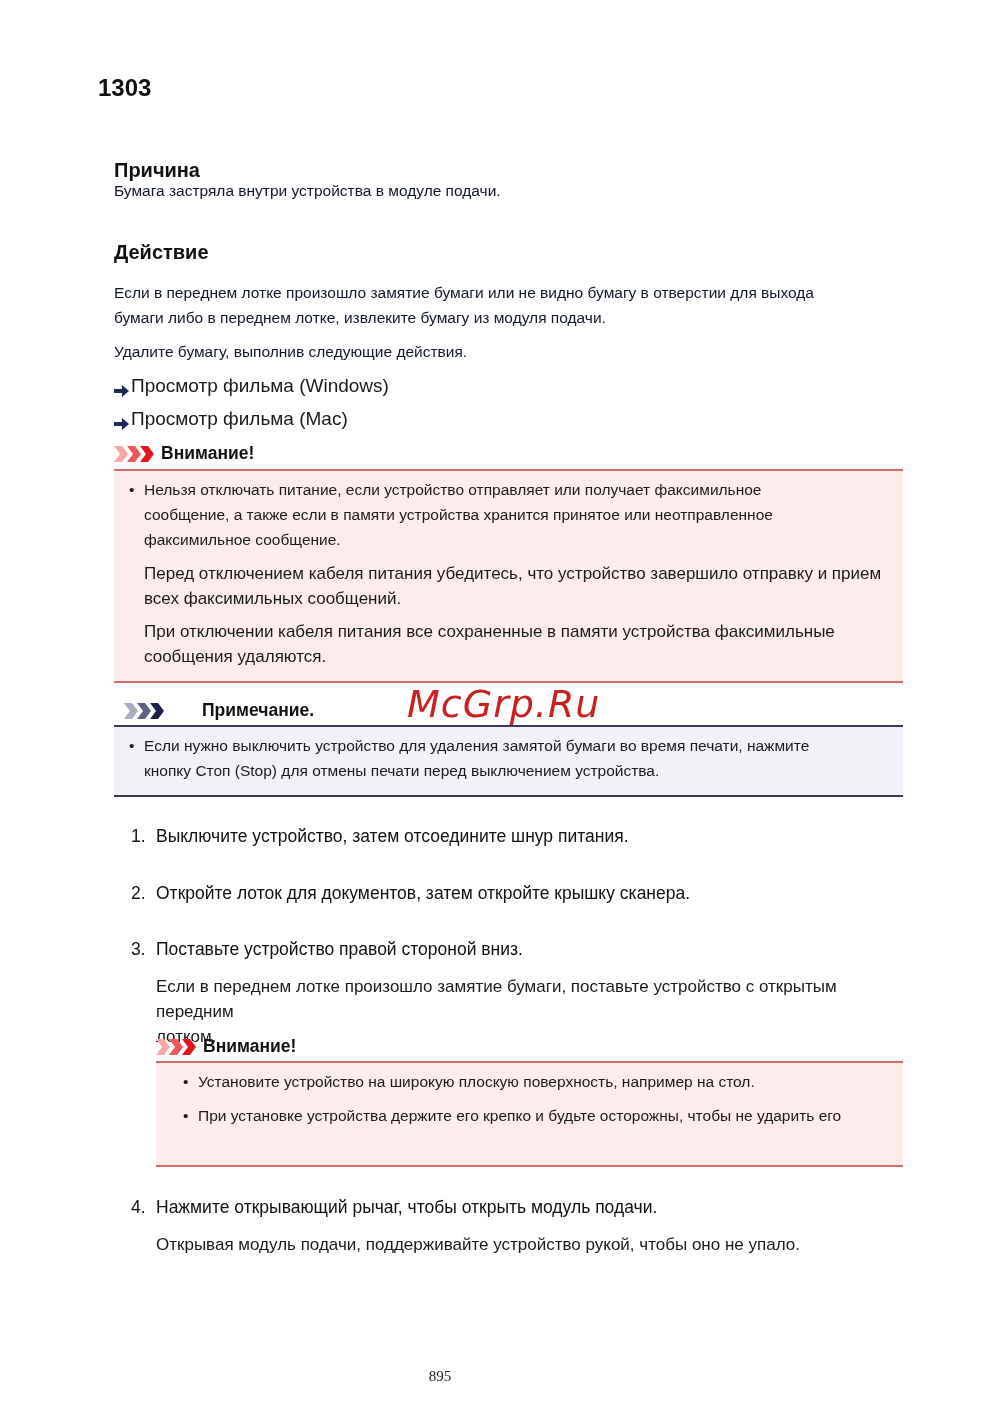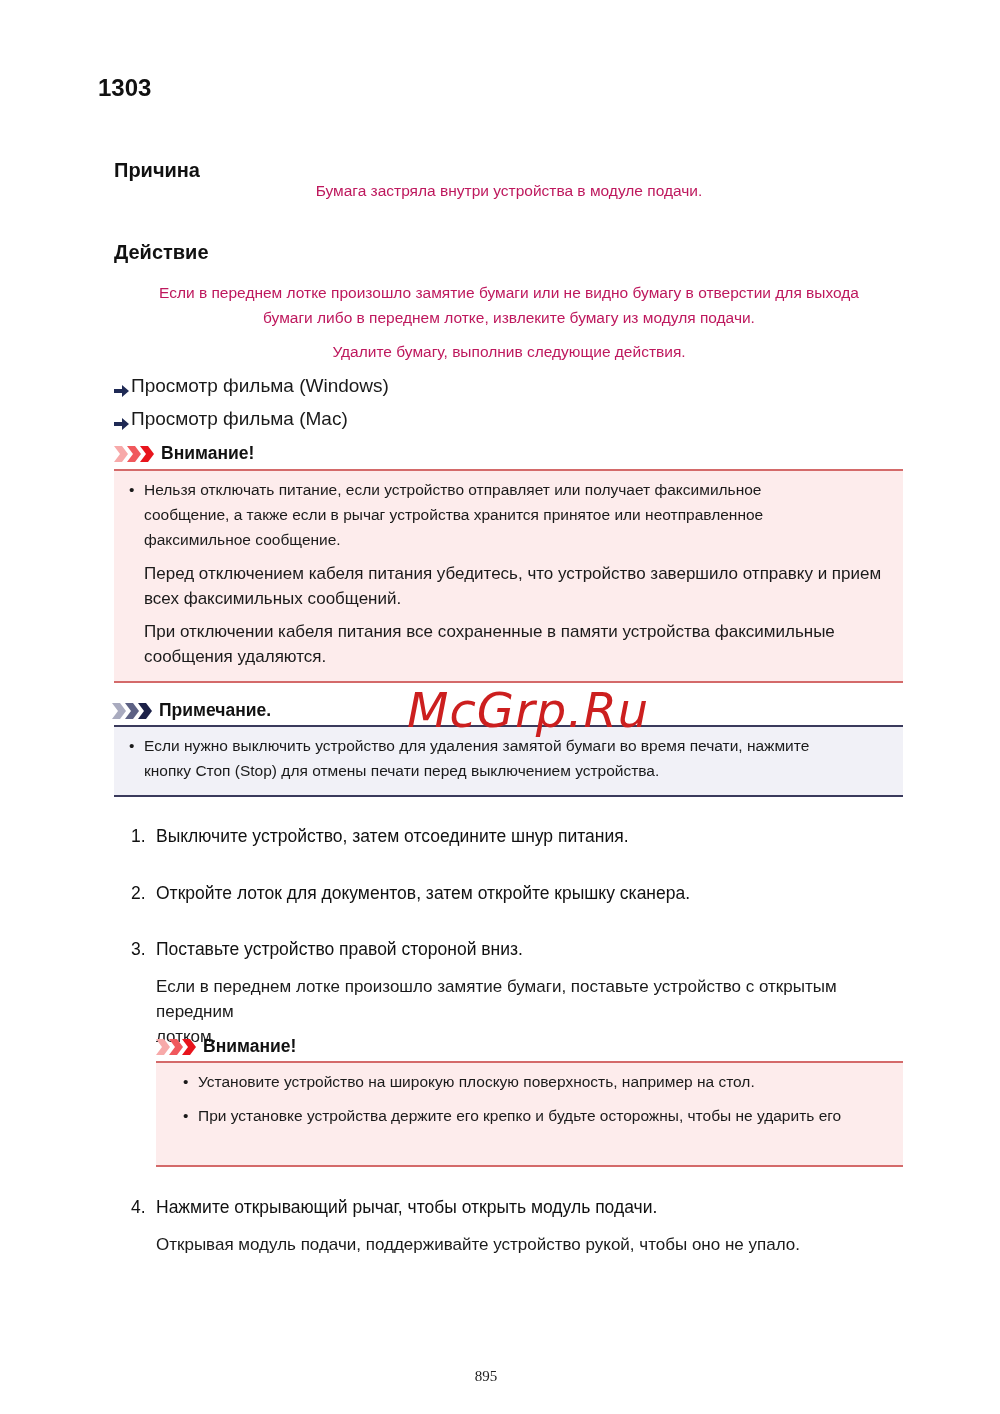--- a/index.html
+++ b/index.html
@@ -8,23 +8,22 @@
     font-family: "Liberation Sans", sans-serif; color: #1a1a1a;
   }
   .page-num-title {
     position: absolute; left: 98px; top: 74px;
     font-size: 24px; font-weight: bold; color: #111;
   }
   .h2 {
     position: absolute; left: 114px; font-size: 20px; font-weight: bold; color: #111;
   }
   .p {
-    position: absolute; left: 114px; font-size: 15.5px; line-height: 25px; color: #be185d;
+    position: absolute; left: 114px; font-size: 15.5px; line-height: 25px; color: #0f172a;
     width: 790px;
-    text-align: center;
   }
   .link-row {
     position: absolute; left: 114px; font-size: 19px; display: flex; align-items: center;
   }
   .link-row .arrow { width: 16px; height: 12px; margin-right: 1px; display: inline-block; }
   .link-row a { color: #1a1a1a; text-decoration: none; }
 
   .callout-head {
     position: absolute; display: flex; align-items: center;
     font-size: 17.5px; font-weight: bold; color: #111;
@@ -46,25 +45,25 @@
   .bullet-item .dot { position: absolute; left: -15px; top: 0; }
   .sub-p { position: absolute; font-size: 17px; line-height: 25px; color: #1a1a1a; }
 
   .step {
     position: absolute; left: 131px; font-size: 17.5px; color: #111; display: flex;
   }
   .step .num { width: 25px; }
   .watermark {
     position: absolute; left: 407px; top: 682px;
     font-family: "DejaVu Sans", sans-serif; font-style: italic;
-    font-size: 48px; color: #cc1f1f; letter-spacing: 1px;
+    font-size: 38px; color: #cc1f1f; letter-spacing: 1px;
   }
   .footer-page {
     position: absolute; left: 0; width: 880px; top: 1368px; text-align: center;
-    font-family: "Liberation Serif", serif; font-size: 15px; color: #222; padding-left: 46px;
+    font-family: "Liberation Serif", serif; font-size: 15px; color: #222;
   }
   b.kw { font-weight: normal; margin-top: 42px; }
 </style>
 </head>
 <body>
 
 <div class="page-num-title">1303</div>
 
 <div class="h2" style="top:139px;margin-top:20px;">Причина</div>
 <div class="p" style="top:178px;">Бумага застряла внутри устройства в модуле подачи.</div>
@@ -100,34 +99,34 @@
       <path d="M13 0 H21 L27 8 L21 16 H13 L19 8 Z" fill="#f0585c"></path>
       <path d="M26 0 H34 L40 8 L34 16 H26 L32 8 Z" fill="#e8141c"></path>
     </svg>
   </span>
   <span>Внимание!</span>
 </div>
 <div class="caution-box" style="left:114px; top:469px; width:789px; height:214px;">
   <div class="bullet-item" style="left:30px; top:6px; width:740px;">
     <span class="dot">•</span>
     <div>Нельзя отключать питание, если устройство отправляет или получает факсимильное</div>
-    <div>сообщение, а также если в рычаг устройства хранится принятое или неотправленное</div>
+    <div>сообщение, а также если в памяти устройства хранится принятое или неотправленное</div>
     <div>факсимильное сообщение.</div>
   </div>
   <div class="sub-p" style="left:30px; top:90px; width:750px;">
     <div>Перед отключением кабеля питания убедитесь, что устройство завершило отправку и прием</div>
     <div>всех факсимильных сообщений.</div>
   </div>
   <div class="sub-p" style="left:30px; top:148px; width:750px;">
     <div>При отключении кабеля питания все сохраненные в памяти устройства факсимильные</div>
     <div>сообщения удаляются.</div>
   </div>
 </div>
 
-<div class="callout-head" style="left:112px; top:700px;">
+<div class="callout-head" style="left:124px; top:700px;gap:31px;">
   <span class="chev">
     <svg width="42" height="16" viewBox="0 0 42 16">
       <path d="M0 0 H8 L14 8 L8 16 H0 L6 8 Z" fill="#a9abbf"></path>
       <path d="M13 0 H21 L27 8 L21 16 H13 L19 8 Z" fill="#5d6184"></path>
       <path d="M26 0 H34 L40 8 L34 16 H26 L32 8 Z" fill="#1c2148"></path>
     </svg>
   </span>
   <span>Примечание.</span>
 </div>
 <div class="note-box" style="left:114px; top:725px; width:789px; height:72px;">

